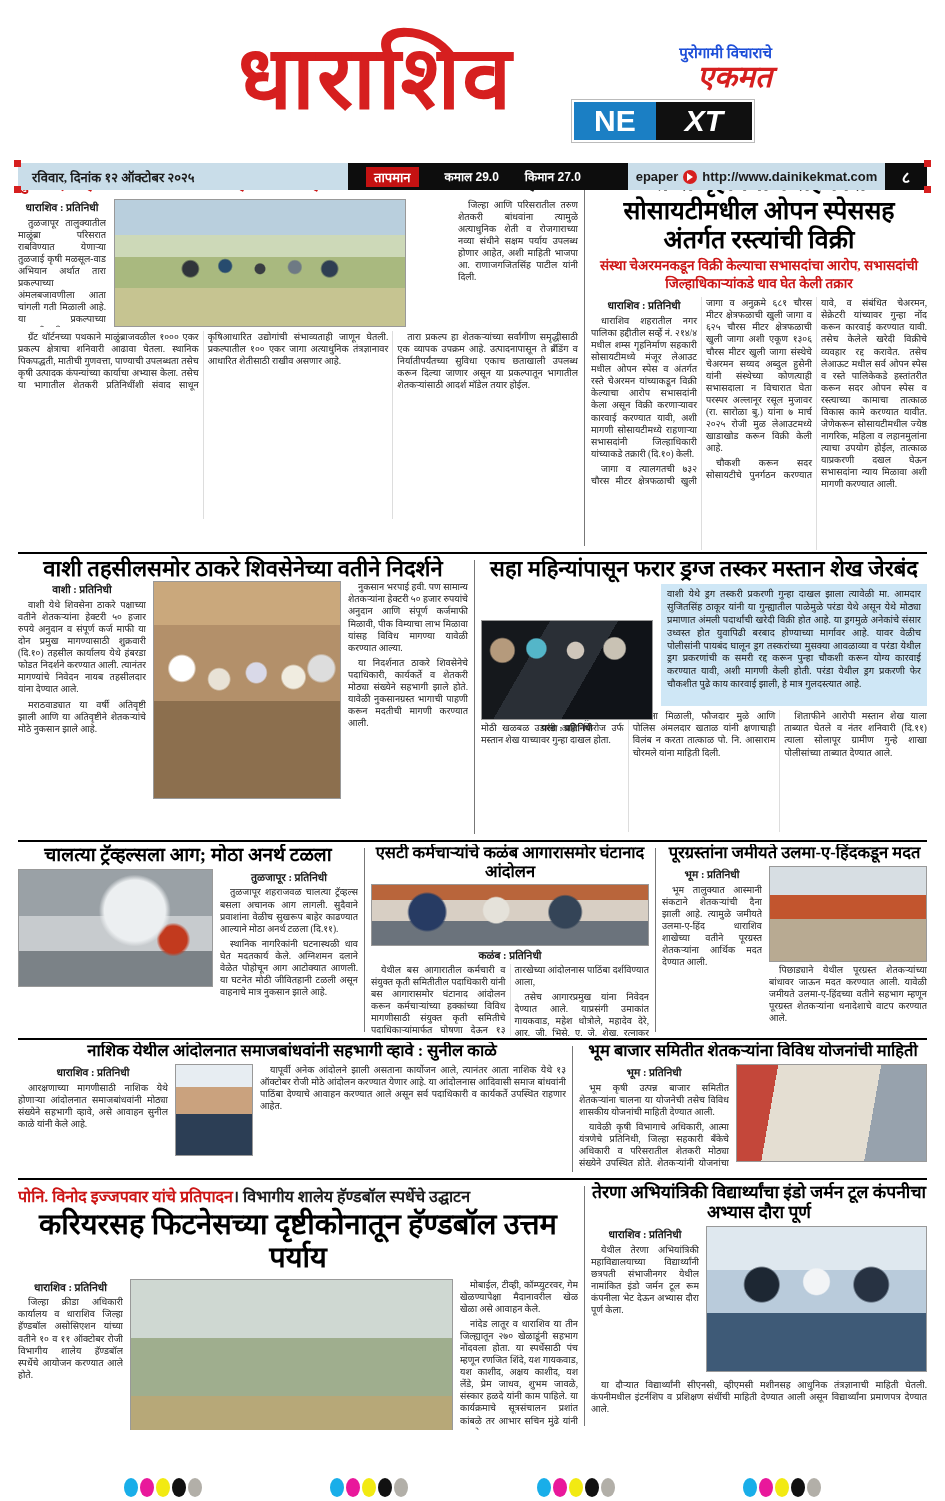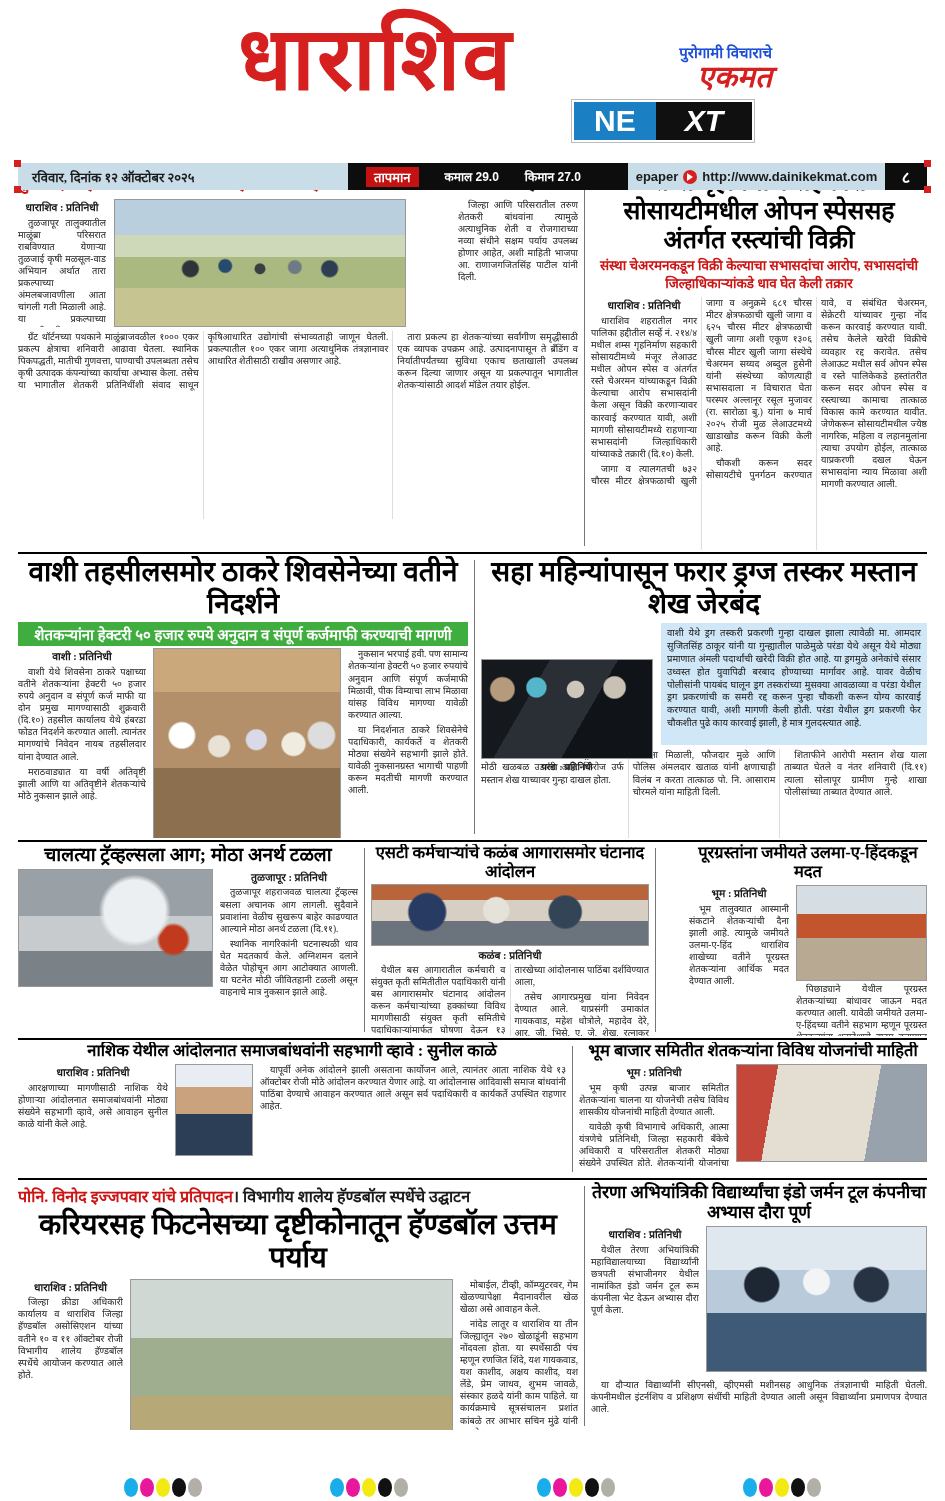--- a/index.html
+++ b/index.html
@@ -2,21 +2,21 @@
 <html><head>
 <meta charset="utf-8">
 <style>
   * { margin:0; padding:0; box-sizing:border-box; }
   body { background:#e8e8e8; font-family:"Liberation Serif", serif; }
   .page { width:945px; height:1501px; background:#fff; margin:0 auto; position:relative;
           color:#1b1b1b; overflow:hidden; }
 
   
   .masthead { position:relative; height:160px; }
-  .mast-title { position:absolute; left:238px; top:12px; color:#d61f1f;
+  .mast-title { position:absolute; left:238px; top:31px; color:#d61f1f;
       font-size:88px; font-weight:bold; line-height:1.1; letter-spacing:2px; }
   .mast-right { position:absolute; left:572px; top:42px; width:200px; text-align:right; }
   .tagline { color:#1d4ed8; font-weight:bold; font-size:15px; }
   .ekmat { color:#d61f1f; font-weight:bold; font-style:italic; font-size:30px; line-height:1; }
   .next-logo { margin-top:8px; display:flex; height:42px; width:182px; border:2px solid #fff;
       box-shadow:0 0 0 1px #bbb; font-family:"Liberation Sans",sans-serif; }
   .next-ne { background:#1b7fc4; color:#fff; font-weight:bold; font-size:30px;
       display:flex; align-items:center; justify-content:center; width:46%; }
   .next-xt { background:#101010; color:#fff; font-weight:bold; font-size:30px;
       display:flex; align-items:center; justify-content:center; width:54%;
@@ -43,21 +43,21 @@
 
   
   .rule { border-top:2px solid #000; margin:2px 18px; }
   .row { display:flex; padding:0 18px; }
   .vsep { border-left:1px solid #777; margin:4px 6px; }
   .kicker { font-size:17px; font-weight:bold; padding:3px 0 1px; }
   .kicker .red { color:#cc1414; }
   .hl { font-weight:bold; text-align:center; line-height:1.15; color:#000; }
   .hl.xl { font-size:36px; }
   .hl.lg { font-size:25px; }
-  .hl.md { font-size:28px; }
+  .hl.md { font-size:22px; }
   .hl.sm { font-size:16.5px; }
   .subhead-red { color:#cc1414; font-weight:bold; text-align:center; font-size:13.5px; padding:2px 0; }
   .subhead-green { background:#3fae3f; color:#fff; font-weight:bold; text-align:center;
       font-size:15px; padding:2px 0; margin:2px 0; }
   .byline { font-weight:bold; text-align:center; font-size:10.5px; padding:2px 0; }
   .bodytext { font-size:9.3px; line-height:1.3; text-align:justify; overflow:hidden; }
   .cols2 { columns:2; column-gap:9px; column-rule:1px solid #ddd; }
   .cols3 { columns:3; column-gap:9px; column-rule:1px solid #ddd; }
   .bodytext p { margin-bottom:3px; text-indent:10px; }
   .photo { position:relative; overflow:hidden; border:1px solid #999; }
@@ -178,21 +178,20 @@
         <p>चौकशी करून सदर सोसायटीचे पुनर्गठन करण्यात यावे, व संबंधित चेअरमन, सेक्रेटरी यांच्यावर गुन्हा नोंद करून कारवाई करण्यात यावी. तसेच केलेले खरेदी विक्रीचे व्यवहार रद्द करावेत. तसेच लेआऊट मधील सर्व ओपन स्पेस व रस्ते पालिकेकडे हस्तांतरीत करून सदर ओपन स्पेस व रस्त्याच्या कामाचा तात्काळ विकास कामे करण्यात यावीत. जेणेकरून सोसायटीमधील ज्येष्ठ नागरिक, महिला व लहानमुलांना त्याचा उपयोग होईल, तात्काळ याप्रकरणी दखल घेऊन सभासदांना न्याय मिळावा अशी मागणी करण्यात आली.</p>
       </div>
     </article>
   </div>
 
   <div class="rule"></div>
 
   <div class="row" style="height:282px;">
     <article style="flex:0 0 450px; overflow:hidden;">
       <h2 class="hl md">वाशी तहसीलसमोर ठाकरे शिवसेनेच्या वतीने निदर्शने</h2>
-      <div class="subhead-green">शेतकऱ्यांना हेक्टरी ५० हजार रुपये अनुदान व संपूर्ण कर्जमाफी करण्याची मागणी</div>
       <div style="display:flex; gap:7px; height:218px;">
         <div class="bodytext" style="flex:0 0 128px;">
           <div class="byline">वाशी : प्रतिनिधी</div>
           <p>वाशी येथे शिवसेना ठाकरे पक्षाच्या वतीने शेतकऱ्यांना हेक्टरी ५० हजार रुपये अनुदान व संपूर्ण कर्ज माफी या दोन प्रमुख मागण्यासाठी शुक्रवारी (दि.१०) तहसील कार्यालय येथे हंबरडा फोडत निदर्शने करण्यात आली. त्यानंतर मागण्यांचे निवेदन नायब तहसीलदार यांना देण्यात आले.</p>
           <p>मराठवाड्यात या वर्षी अतिवृष्टी झाली आणि या अतिवृष्टीने शेतकऱ्यांचे मोठे नुकसान झाले आहे.</p>
         </div>
         <div class="photo ph-crowd" style="flex:1;"></div>
         <div class="bodytext" style="flex:0 0 120px;">
           <p>नुकसान भरपाई हवी. पण सामान्य शेतकऱ्यांना हेक्टरी ५० हजार रुपयांचे अनुदान आणि संपूर्ण कर्जमाफी मिळावी, पीक विम्याचा लाभ मिळावा यांसह विविध मागण्या यावेळी करण्यात आल्या.</p>
           <p>या निदर्शनात ठाकरे शिवसेनेचे पदाधिकारी, कार्यकर्ते व शेतकरी मोठ्या संख्येने सहभागी झाले होते. यावेळी नुकसानग्रस्त भागाची पाहणी करून मदतीची मागणी करण्यात आली.</p>
@@ -235,21 +234,21 @@
     <article style="flex:0 0 278px; overflow:hidden;">
       <h3 class="hl sm">एसटी कर्मचाऱ्यांचे कळंब आगारासमोर घंटानाद आंदोलन</h3>
       <div class="photo ph-group" style="height:62px; margin-top:2px;"></div>
       <div class="byline">कळंब : प्रतिनिधी</div>
       <div class="bodytext cols2" style="height:86px;">
         <p>येथील बस आगारातील कर्मचारी व संयुक्त कृती समितीतील पदाधिकारी यांनी बस आगारासमोर घंटानाद आंदोलन करून कर्मचाऱ्यांच्या हक्कांच्या विविध मागणीसाठी संयुक्त कृती समितीचे पदाधिकाऱ्यांमार्फत घोषणा देऊन १३ तारखेच्या आंदोलनास पाठिंबा दर्शविण्यात आला,</p>
         <p>तसेच आगारप्रमुख यांना निवेदन देण्यात आले. याप्रसंगी उमाकांत गायकवाड, महेश धोत्रोले, महादेव देरे, आर. जी. भिसे, ए. जे. शेख, रत्नाकर गोली, सुभाष बारकुल, मनोज मुळीक, चेतन गाभाची, रतन लोहार, सागर खराटे, बाबा धाबरे, सुधीर रणदिवे, गणेश गोरे, श्री हिमले सह सर्व संघटनांचे प्रतिनिधी व कामगार उपस्थित होते.</p>
       </div>
     </article>
     <div class="vsep"></div>
-    <article style="flex:1; overflow:hidden;margin-left:27px;">
+    <article style="flex:1; overflow:hidden;">
       <h3 class="hl sm">पूरग्रस्तांना जमीयते उलमा-ए-हिंदकडून मदत</h3>
       <div style="display:flex; gap:7px; margin-top:3px; height:160px;">
         <div class="bodytext" style="flex:0 0 100px;">
           <div class="byline">भूम : प्रतिनिधी</div>
           <p>भूम तालुक्यात आस्मानी संकटाने शेतकऱ्यांची दैना झाली आहे. त्यामुळे जमीयते उलमा-ए-हिंद धाराशिव शाखेच्या वतीने पूरग्रस्त शेतकऱ्यांना आर्थिक मदत देण्यात आली.</p>
         </div>
         <div style="flex:1;">
           <div class="photo ph-relief" style="height:96px;"></div>
           <div class="bodytext" style="margin-top:2px; height:58px;">
             <p>पिछाड्याने येथील पूरग्रस्त शेतकऱ्यांच्या बांधावर जाऊन मदत करण्यात आली. यावेळी जमीयते उलमा-ए-हिंदच्या वतीने सहभाग म्हणून पूरग्रस्त शेतकऱ्यांना धनादेशाचे वाटप करण्यात आले.</p>

